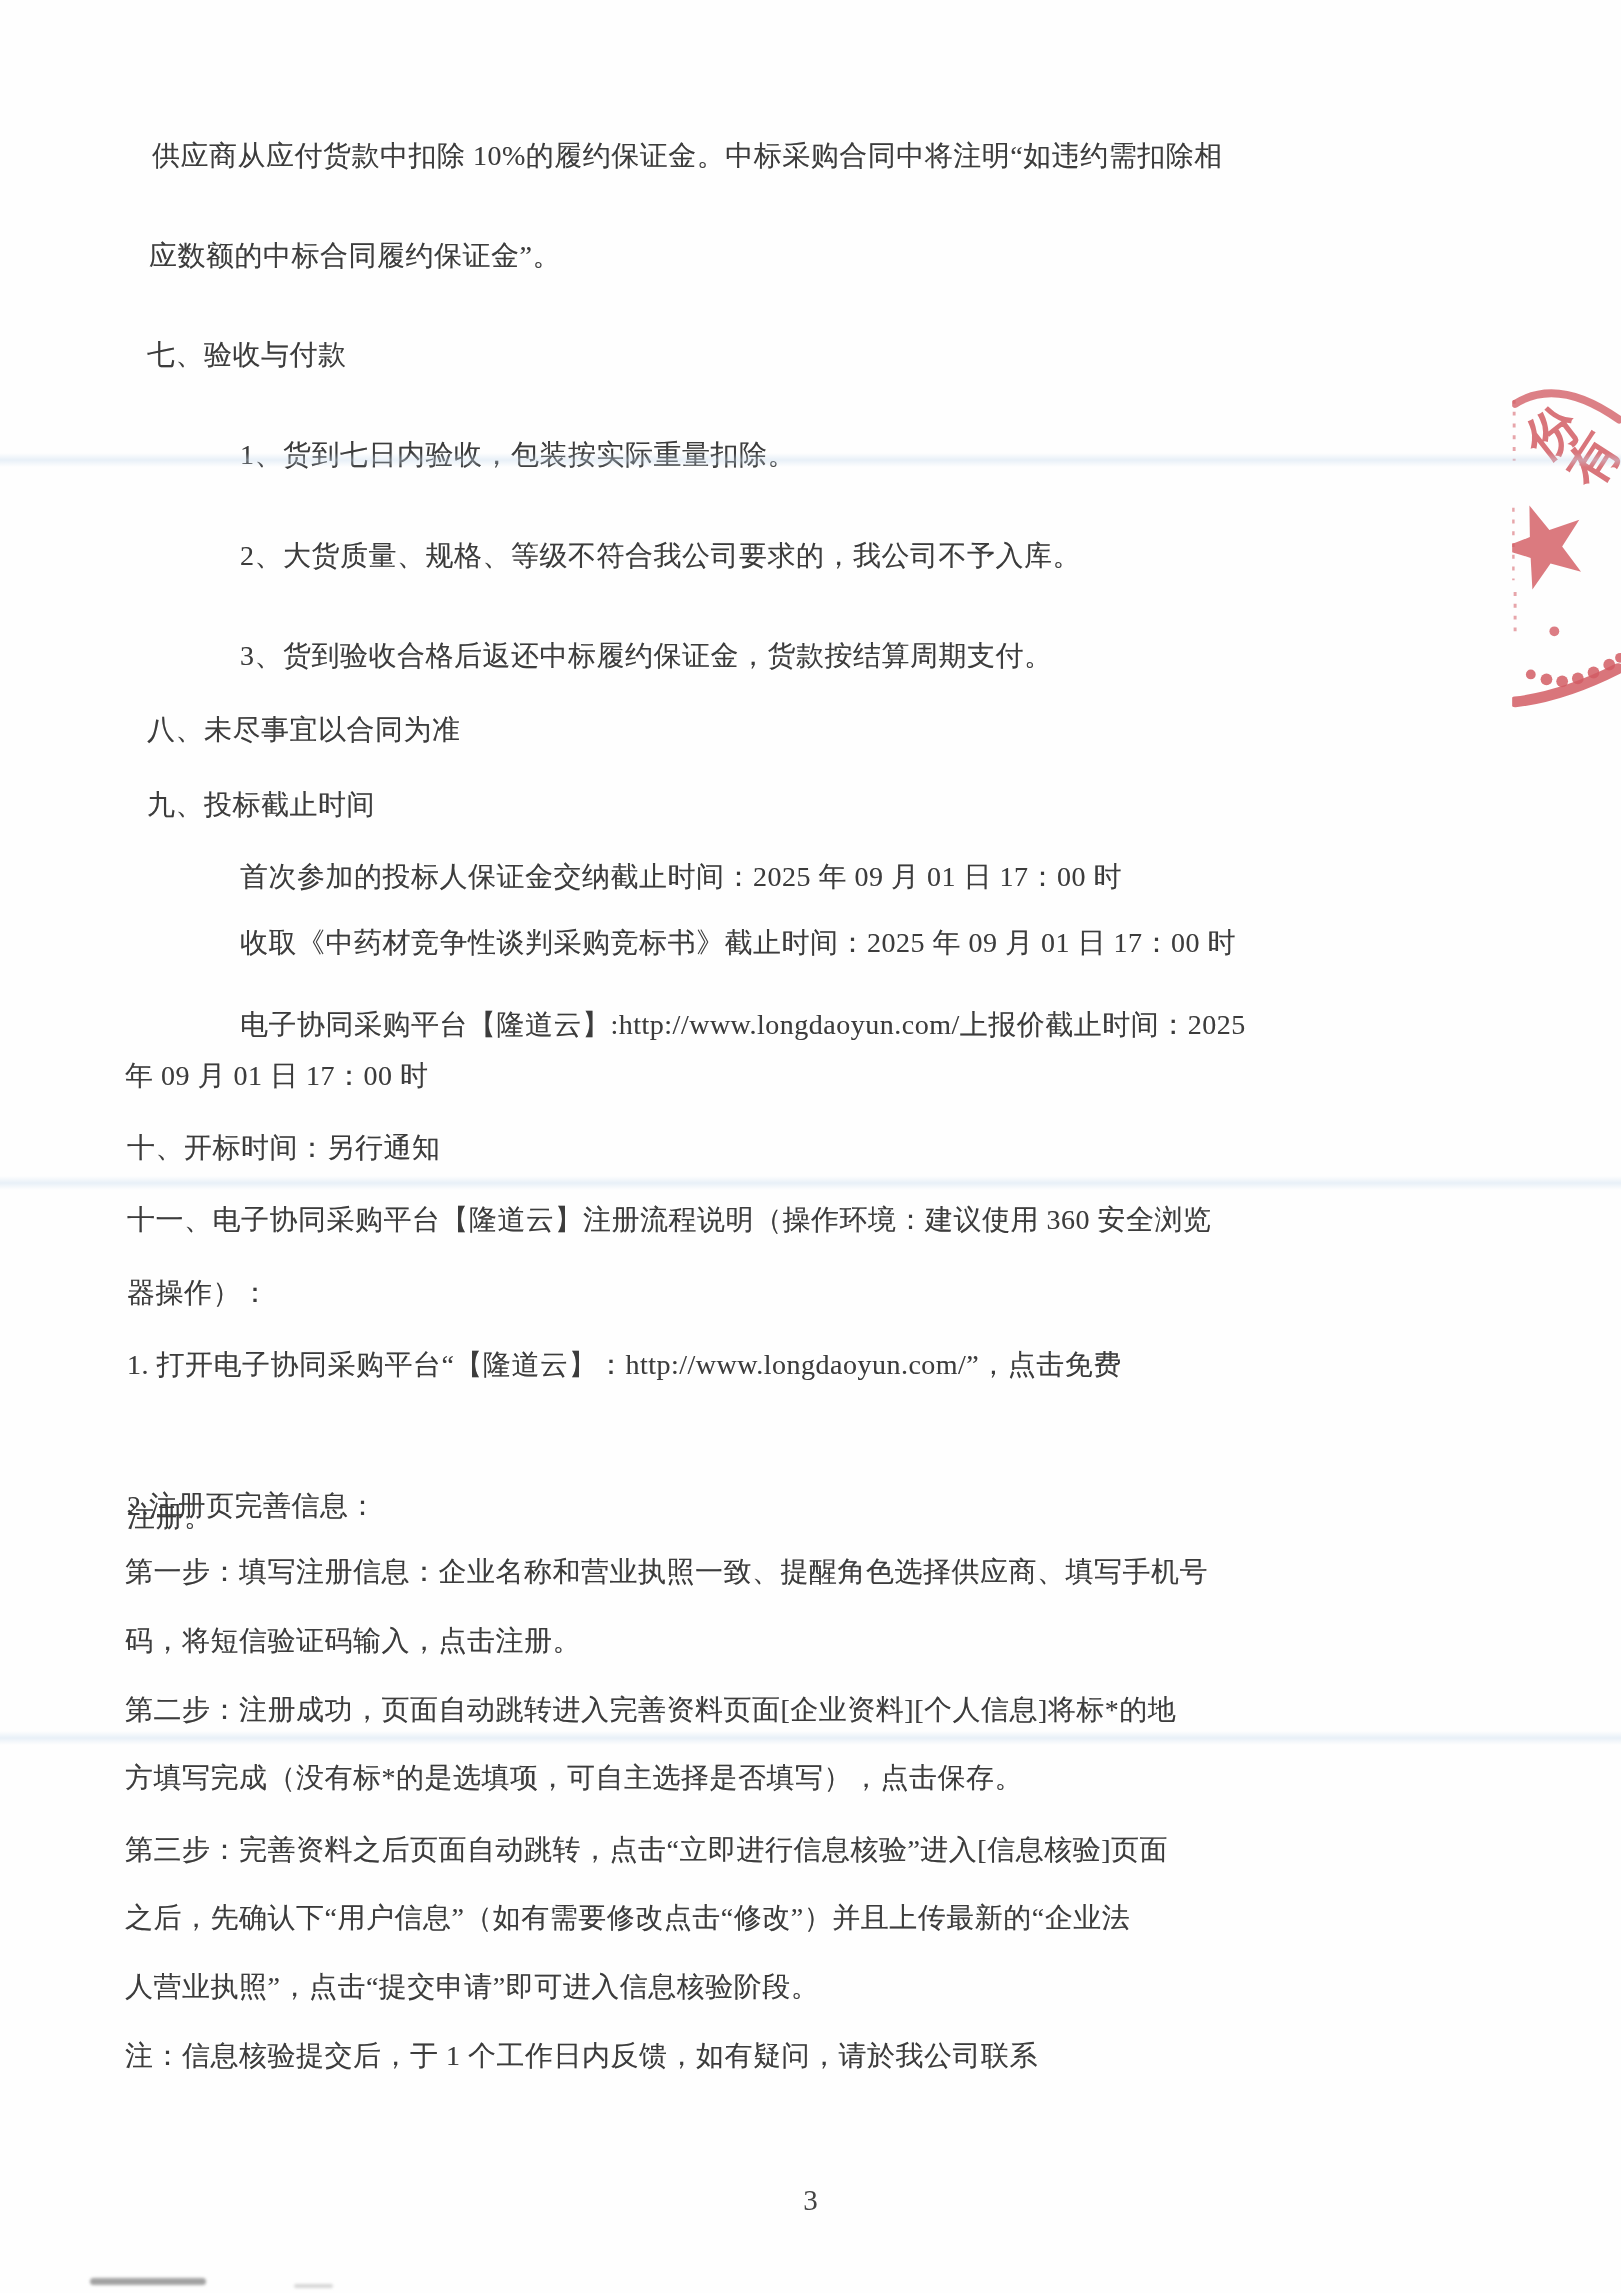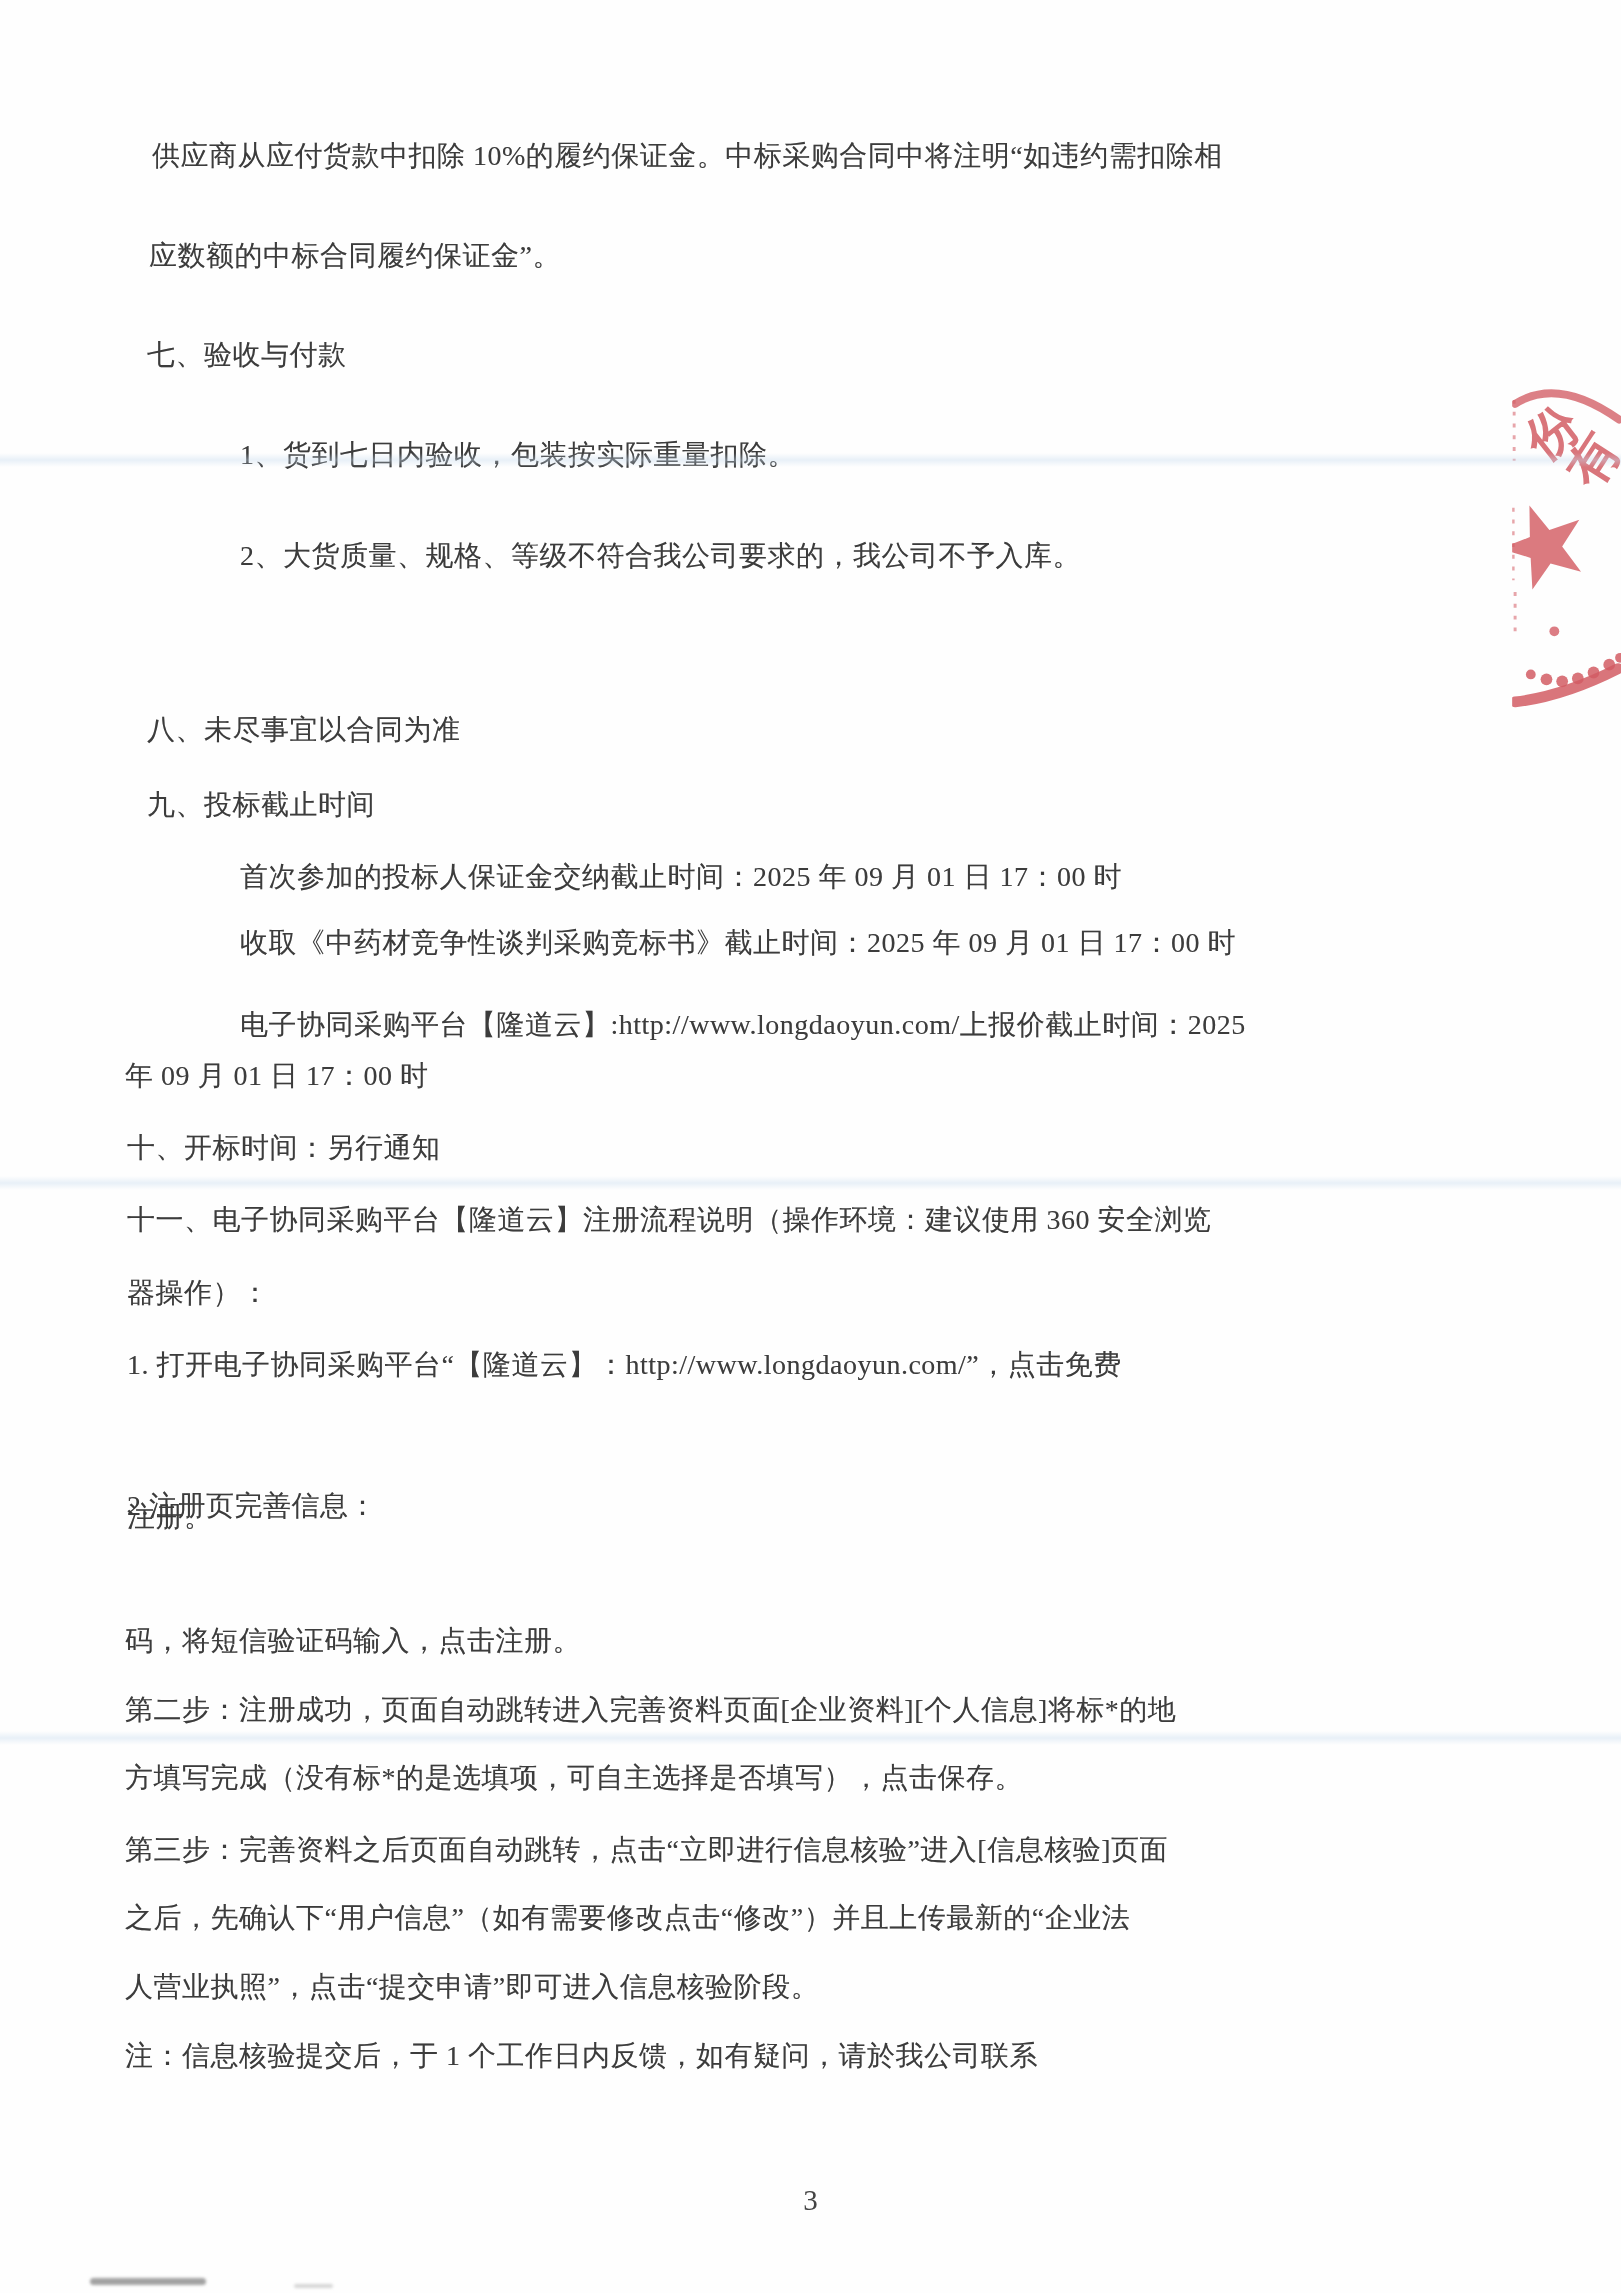--- a/index.html
+++ b/index.html
@@ -58,32 +58,34 @@
 </head>
 <body>
 
 <div class="page">
 
   <div class="ln" style="top:139px;  left:152px;">供应商从应付货款中扣除 10%的履约保证金。中标采购合同中将注明“如违约需扣除相</div>
   <div class="ln" style="top:239px;  left:149px;">应数额的中标合同履约保证金”。</div>
   <div class="ln" style="top:338px;  left:147px;">七、验收与付款</div>
   <div class="ln" style="top:438px;  left:240px;">1、货到七日内验收，包装按实际重量扣除。</div>
   <div class="ln" style="top:539px;  left:240px;">2、大货质量、规格、等级不符合我公司要求的，我公司不予入库。</div>
+  <div class="ln" style="top:639px;  left:240px;">3、货到验收合格后返还中标履约保证金，货款按结算周期支付。</div>
   <div class="ln" style="top:713px;  left:147px;">八、未尽事宜以合同为准</div>
   <div class="ln" style="top:788px;  left:147px;">九、投标截止时间</div>
   <div class="ln" style="top:860px;  left:240px;">首次参加的投标人保证金交纳截止时间：2025 年 09 月 01 日 17：00 时</div>
   <div class="ln" style="top:926px;  left:240px;">收取《中药材竞争性谈判采购竞标书》截止时间：2025 年 09 月 01 日 17：00 时</div>
   <div class="ln" style="top:992px; left:240px;margin-top:16px;">电子协同采购平台【隆道云】:http://www.longdaoyun.com/上报价截止时间：2025</div>
   <div class="ln" style="top:1059px; left:125px;">年 09 月 01 日 17：00 时</div>
   <div class="ln" style="top:1131px; left:127px;">十、开标时间：另行通知</div>
   <div class="ln" style="top:1203px; left:127px;">十一、电子协同采购平台【隆道云】注册流程说明（操作环境：建议使用 360 安全浏览</div>
   <div class="ln" style="top:1276px; left:127px;">器操作）：</div>
   <div class="ln" style="top:1348px; left:127px;">1. 打开电子协同采购平台“【隆道云】：http://www.longdaoyun.com/”，点击免费</div>
   <div class="ln" style="top:1500px; left:127px;">注册。</div>
   <div class="ln" style="top:1489px; left:127px;">2.注册页完善信息：</div>
+  <div class="ln" style="top:1555px; left:125px;">第一步：填写注册信息：企业名称和营业执照一致、提醒角色选择供应商、填写手机号</div>
   <div class="ln" style="top:1624px; left:125px;">码，将短信验证码输入，点击注册。</div>
   <div class="ln" style="top:1693px; left:125px;">第二步：注册成功，页面自动跳转进入完善资料页面[企业资料][个人信息]将标*的地</div>
   <div class="ln" style="top:1833px; left:125px;">第三步：完善资料之后页面自动跳转，点击“立即进行信息核验”进入[信息核验]页面</div>
   <div class="ln" style="top:1761px; left:125px;">方填写完成（没有标*的是选填项，可自主选择是否填写），点击保存。</div>
   <div class="ln" style="top:1901px; left:125px;">之后，先确认下“用户信息”（如有需要修改点击“修改”）并且上传最新的“企业法</div>
   <div class="ln" style="top:1970px; left:125px;">人营业执照”，点击“提交申请”即可进入信息核验阶段。</div>
   <div class="ln" style="top:2039px; left:125px;">注：信息核验提交后，于 1 个工作日内反馈，如有疑问，请於我公司联系</div>
 
   <div class="page-num">3</div>
 

